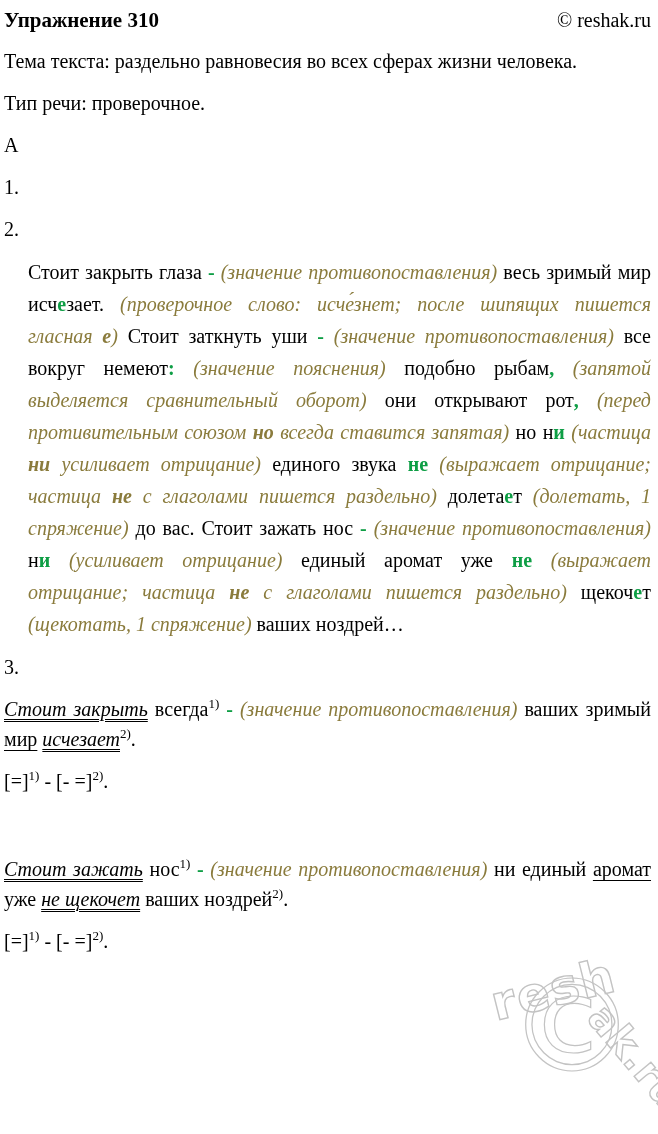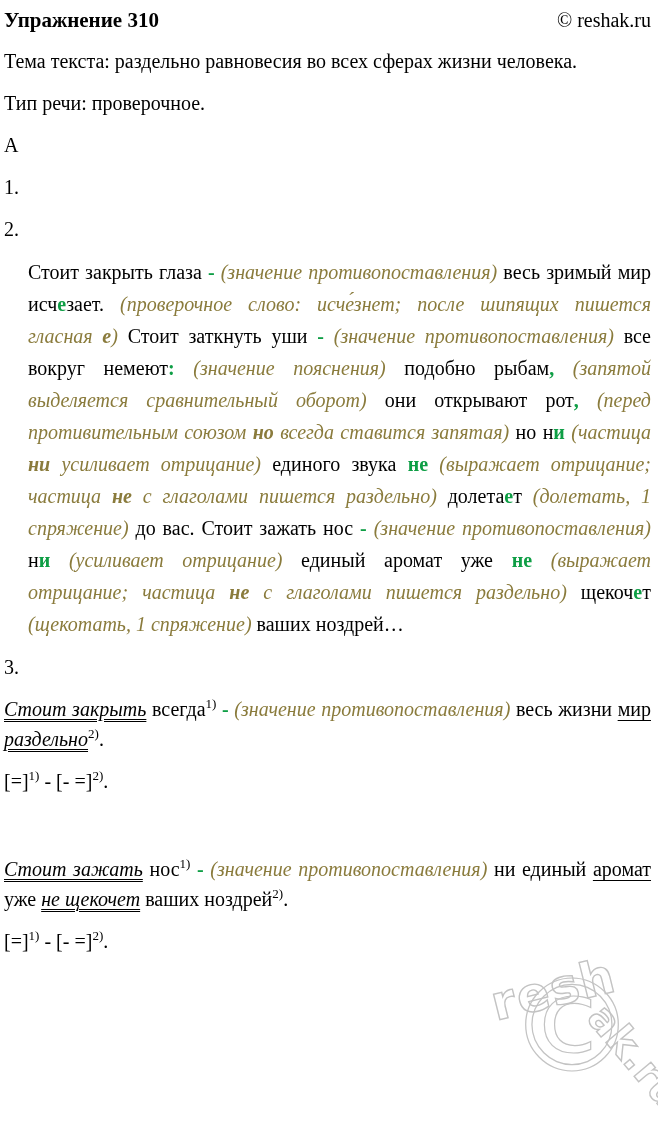--- a/index.html
+++ b/index.html
@@ -50,21 +50,21 @@
 </div>
 
 <div class="doc">
     <p><span>Тема текста: раздельно равновесия во всех сферах жизни человека.</span></p>
     <p><span>Тип речи: проверочное.</span></p>
     <p><span>А</span></p>
     <p><span>1.</span></p>
     <p><span>2.</span></p>
     <p class="justify analysis"><span>Стоит закрыть глаза </span><span class="run-g">-</span><span class="run-a"> (значение противопоставления) </span><span>весь зримый мир исч</span><span class="run-g">е</span><span>зает. </span><span class="run-a">(проверочное слово: исче́знет; после шипящих пишется гласная </span><span class="run-ab">е</span><span class="run-a">) </span><span>Стоит заткнуть уши </span><span class="run-g">-</span><span class="run-a"> (значение противопоставления) </span><span>все вокруг немеют</span><span class="run-g">:</span><span class="run-a"> (значение пояснения) </span><span>подобно рыбам</span><span class="run-g">,</span><span class="run-a"> (запятой выделяется сравнительный оборот) </span><span>они открывают рот</span><span class="run-g">,</span><span class="run-a"> (перед противительным союзом </span><span class="run-ab">но</span><span class="run-a"> всегда ставится запятая) </span><span>но н</span><span class="run-g">и</span><span> </span><span class="run-a">(частица </span><span class="run-ab">ни</span><span class="run-a"> усиливает отрицание) </span><span>единого звука </span><span class="run-g">не</span><span> </span><span class="run-a">(выражает отрицание; частица </span><span class="run-ab">не</span><span class="run-a"> с глаголами пишется раздельно) </span><span>долета</span><span class="run-g">е</span><span>т </span><span class="run-a">(долетать, 1 спряжение) </span><span>до вас. Стоит зажать нос </span><span class="run-g">-</span><span class="run-a"> (значение противопоставления) </span><span>н</span><span class="run-g">и</span><span> </span><span class="run-a">(усиливает отрицание) </span><span>единый аромат уже </span><span class="run-g">не</span><span> </span><span class="run-a">(выражает отрицание; частица </span><span class="run-ab">не</span><span class="run-a"> с глаголами пишется раздельно) </span><span>щекоч</span><span class="run-g">е</span><span>т </span><span class="run-a">(щекотать, 1 спряжение) </span><span>ваших ноздрей…</span></p>
     <p><span>3.</span></p>
-    <p class="justify"><span class="run-uu">Стоит закрыть</span><span> всегда</span><span class="run-sup">1)</span><span> </span><span class="run-g">-</span><span class="run-a"> (значение противопоставления) </span><span>весь жизни </span><span class="run-u">мир</span><span> </span><span class="run-uu">раздельно</span><span class="run-sup">2)</span><span>.</span></p>
+    <p class="justify"><span class="run-uu">Стоит закрыть</span><span> всегда</span><span class="run-sup">1)</span><span> </span><span class="run-g">-</span><span class="run-a"> (значение противопоставления) </span><span>ваших зримый </span><span class="run-u">мир</span><span> </span><span class="run-uu">исчезает</span><span class="run-sup">2)</span><span>.</span></p>
     <p><span>[=]</span><span class="run-sup">1)</span><span> - [- =]</span><span class="run-sup">2)</span><span>.</span></p>
     <p class="justify gap-before"><span class="run-uu">Стоит зажать</span><span> нос</span><span class="run-sup">1)</span><span> </span><span class="run-g">-</span><span class="run-a"> (значение противопоставления) </span><span>ни единый </span><span class="run-u">аромат</span><span> уже </span><span class="run-uu">не щекочет</span><span> ваших ноздрей</span><span class="run-sup">2)</span><span>.</span></p>
     <p><span>[=]</span><span class="run-sup">1)</span><span> - [- =]</span><span class="run-sup">2)</span><span>.</span></p>
   </div>
 
 <div class="watermark">
   <span class="wm-resh">resh</span>
   <span class="wm-tail">ak.ru</span>
   <span class="wm-c">©</span>
 </div>

